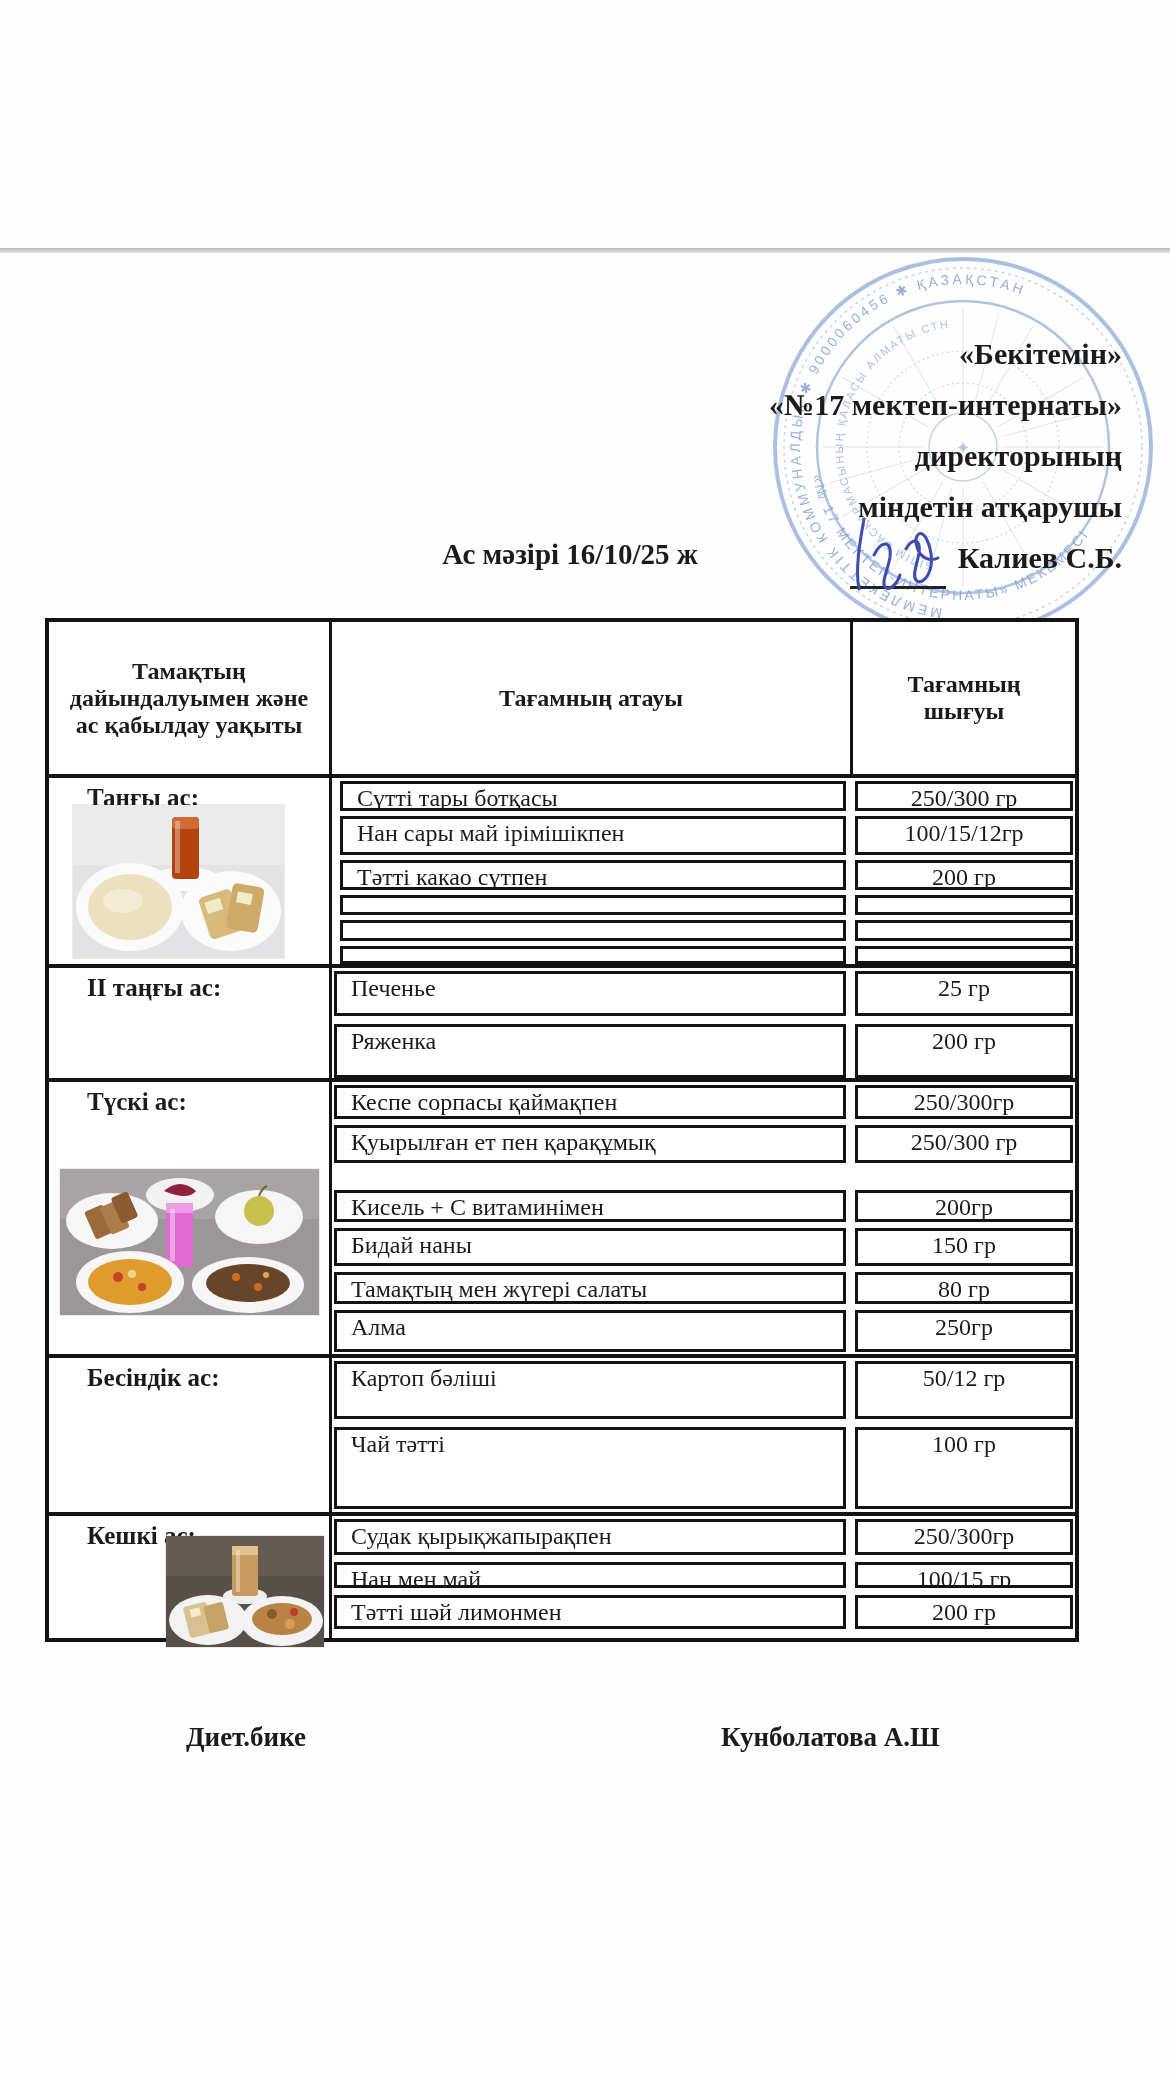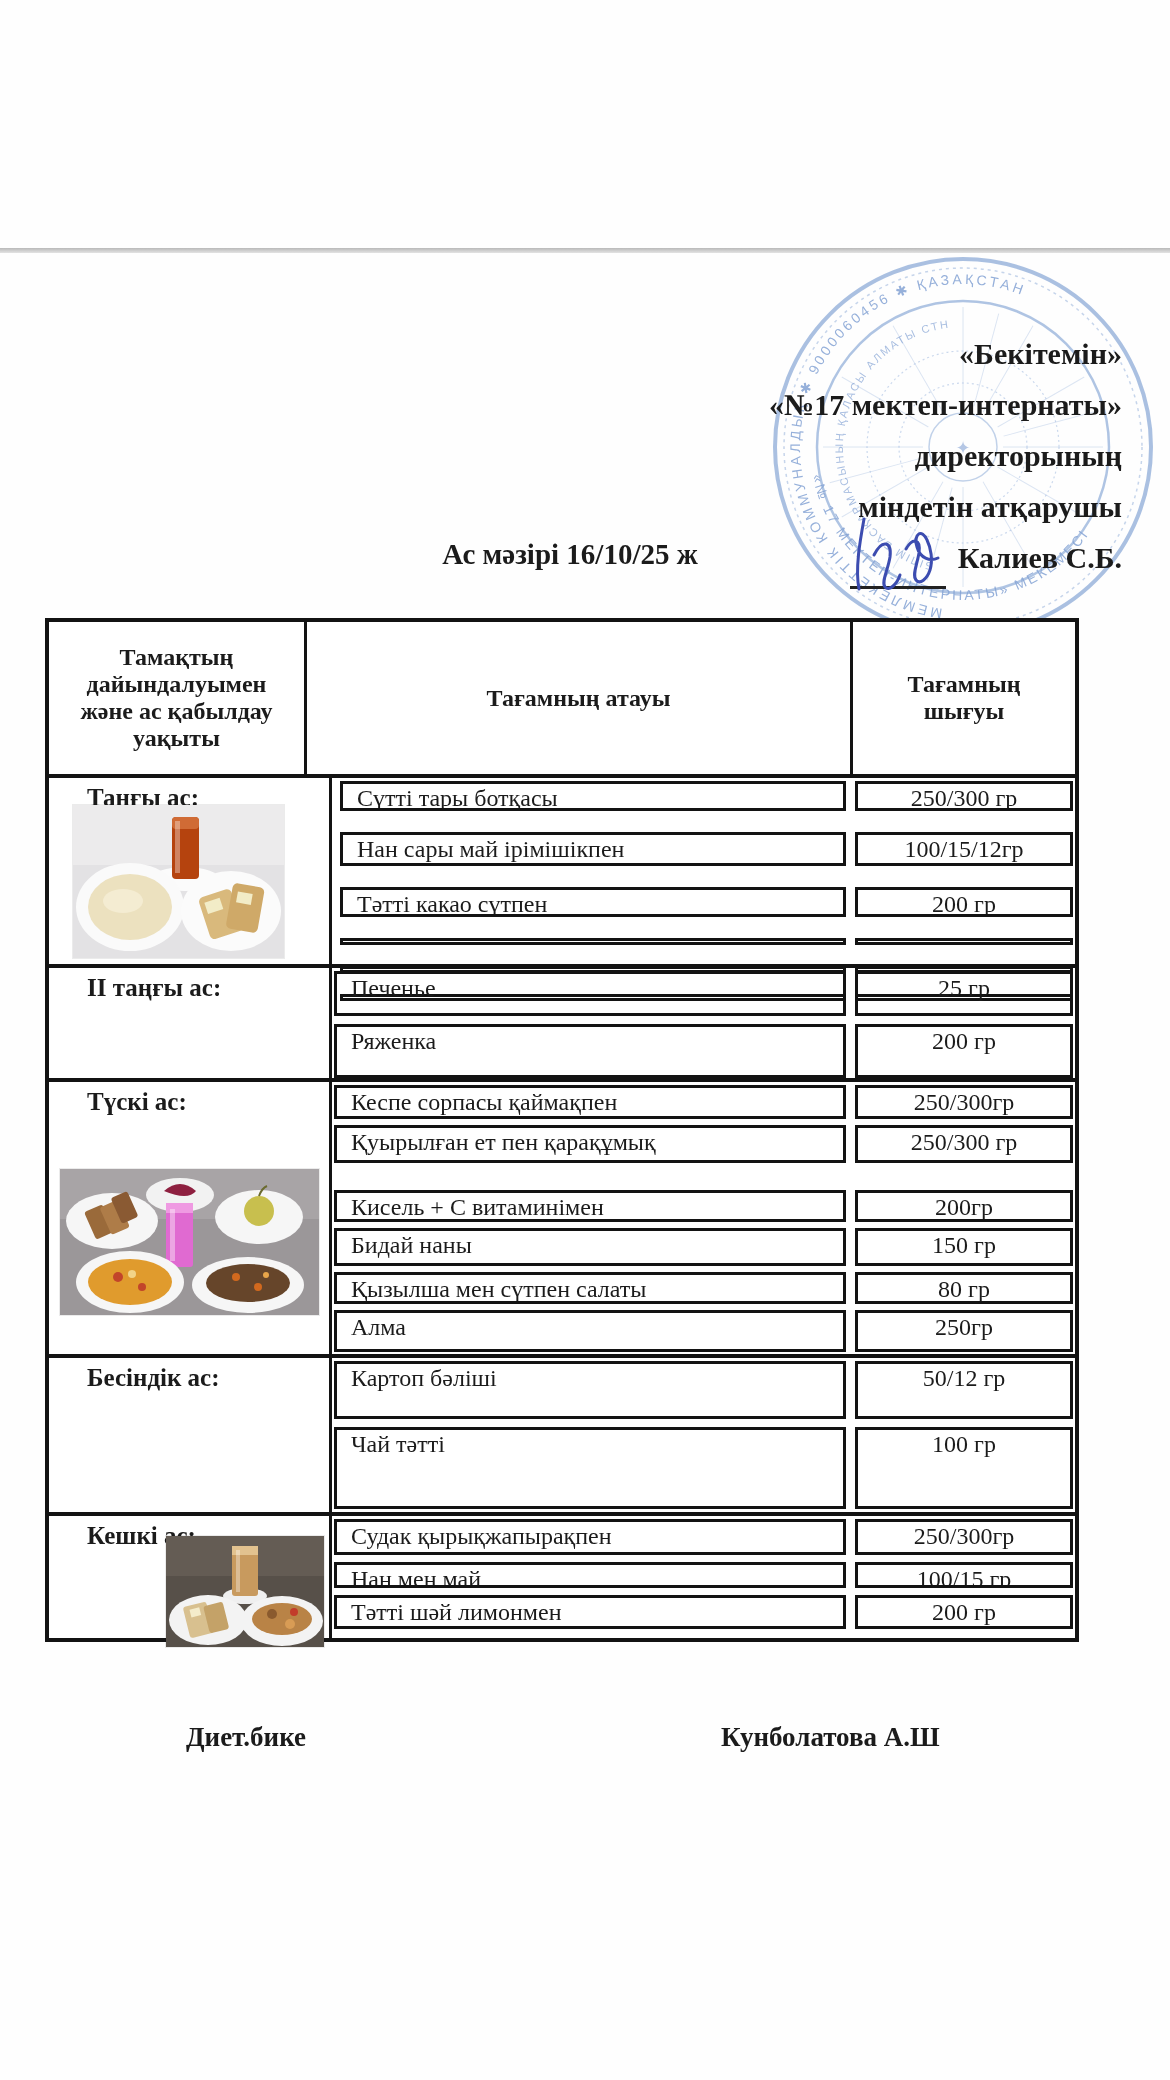--- a/index.html
+++ b/index.html
@@ -23,21 +23,21 @@
   
   .doc-title{position:absolute;top:538px;left:270px;width:600px;text-align:center;
              font-size:29px;font-weight:bold;z-index:3;}
 
   
   .menu-table{position:absolute;left:45px;top:618px;width:1026px;
               border:4px solid #131313;background:#fff;z-index:2;}
   .thead{display:flex;height:152px;border-bottom:4px solid #131313;}
   .th{font-weight:bold;font-size:24px;display:flex;align-items:center;
       justify-content:center;text-align:center;padding:4px 14px;box-sizing:border-box;}
-  .th1{width:258px;border-right:3px solid #131313;}
+  .th1{width:283px;border-right:3px solid #131313;}
   .th2{flex:1;border-right:3px solid #131313;}
   .th3{width:222px;}
 
   .section{display:flex;border-bottom:4px solid #131313;position:relative;box-sizing:border-box;}
   .section:last-child{border-bottom:none;}
   .sec0{height:190px}.sec1{height:114px}.sec2{height:276px}.sec3{height:158px}.sec4{height:122px}
   .sec-left{width:283px;border-right:3px solid #131313;box-sizing:border-box;
             padding:6px 0 0 10px;position:relative;}
   .meal-label{font-weight:bold;font-size:25px;margin-left:28px;}
   .sec-rows{flex:1;display:flex;flex-direction:column;box-sizing:border-box;
@@ -137,21 +137,21 @@
       <div class="th th1">Тамақтың дайындалуымен және ас қабылдау уақыты</div>
       <div class="th th2">Тағамның атауы</div>
       <div class="th th3">Тағамның шығуы</div>
     </div>
 
     <div id="sections">
         <div class="section sec0">
           <div class="sec-left">
             <div class="meal-label">Таңғы ас:</div>
           </div>
-          <div class="sec-rows" style="gap: 21px; padding-left: 8px;">
+          <div class="sec-rows" style="gap: 5px; padding-left: 8px;">
             <div class="irow" style="height: 30px;">
               <div class="ibox">Сүтті тары  ботқасы</div>
               <div class="abox">250/300 гр</div>
             </div>
             <div class="irow" style="height: 42px;">
               <div class="ibox">Нан сары май ірімішікпен</div>
               <div class="abox">100/15/12гр</div>
             </div>
             <div class="irow" style="height: 30px;">
               <div class="ibox">Тәтті какао сүтпен</div>
@@ -201,21 +201,21 @@
             </div>
             <div class="irow" style="height: 32px; margin-top: 21px;">
               <div class="ibox">Кисель + С витаминімен</div>
               <div class="abox">200гр</div>
             </div>
             <div class="irow" style="height: 38px;">
               <div class="ibox">Бидай наны</div>
               <div class="abox">150 гр</div>
             </div>
             <div class="irow" style="height: 32px;">
-              <div class="ibox">Қызылша мен сүтпен  салаты</div>
+              <div class="ibox">Тамақтың мен жүгері  салаты</div>
               <div class="abox">80 гр</div>
             </div>
             <div class="irow" style="height: 42px;">
               <div class="ibox">Алма</div>
               <div class="abox">250гр</div>
             </div>
           </div>
         </div>
         <div class="section sec3">
           <div class="sec-left">

